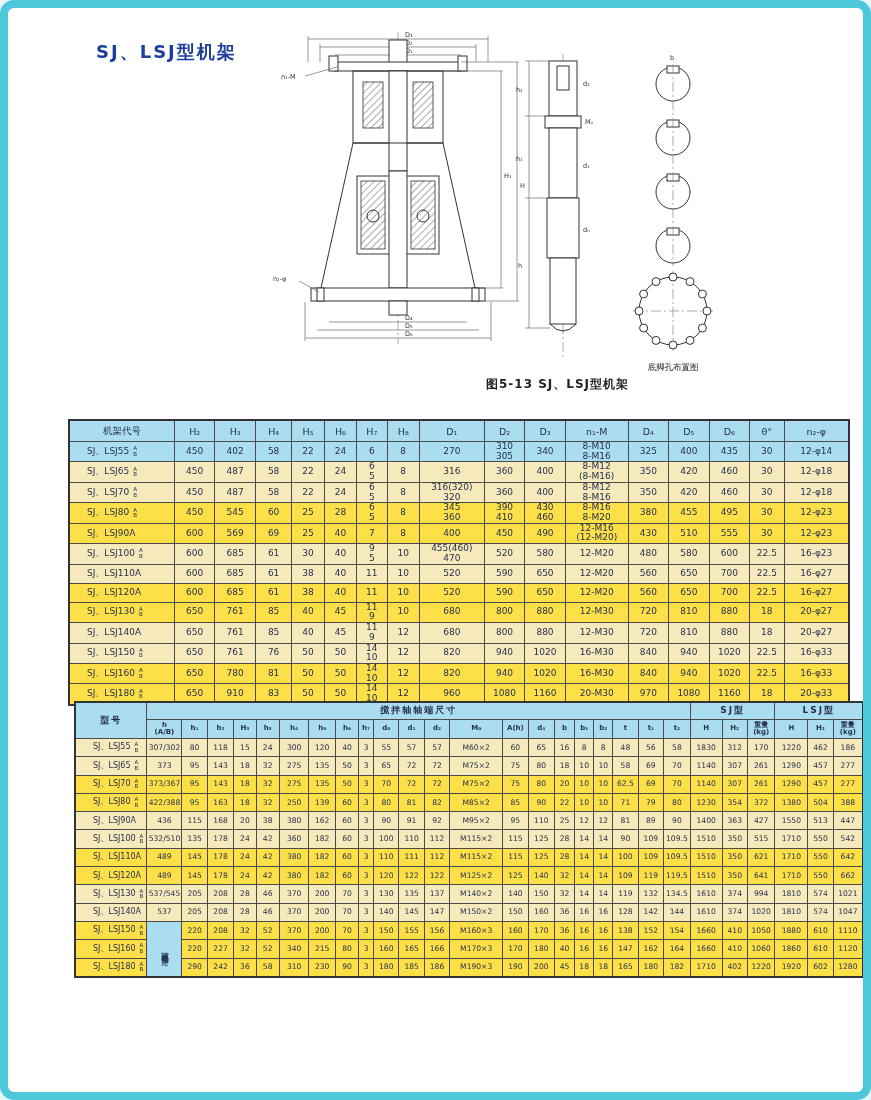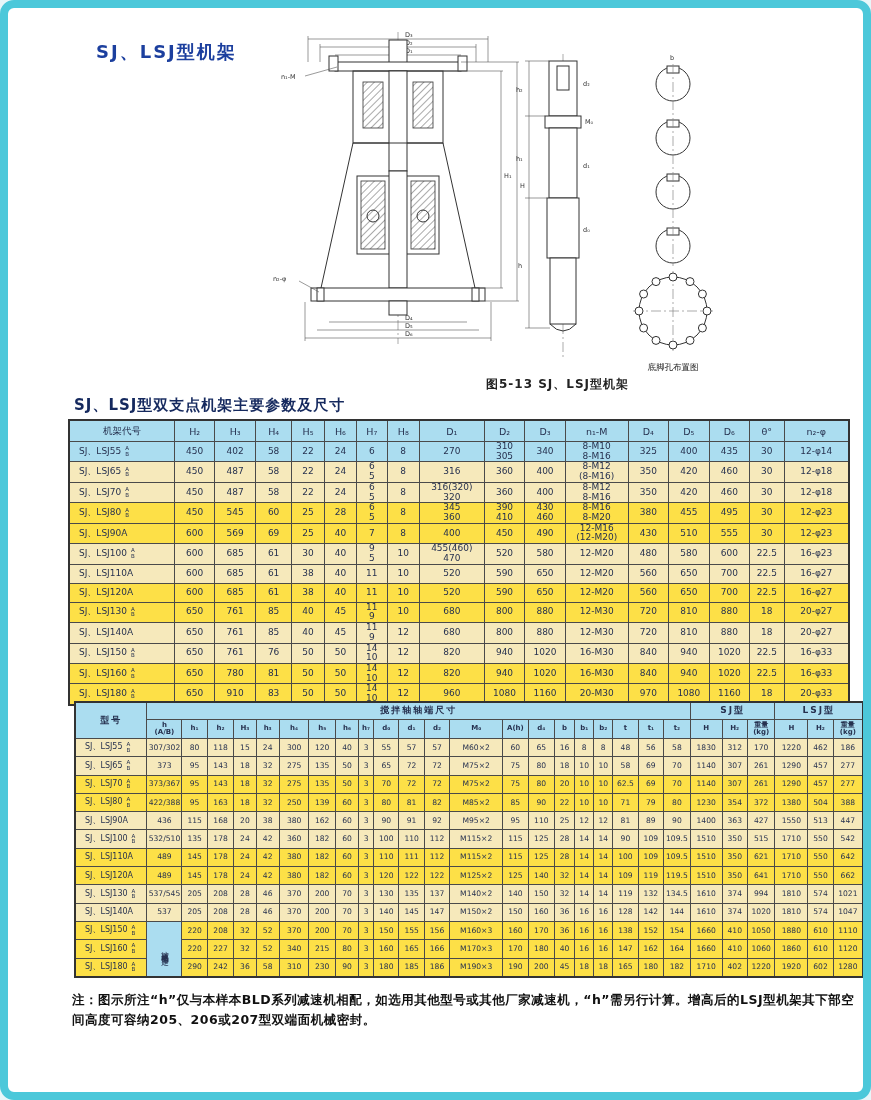--- a/index.html
+++ b/index.html
@@ -23,21 +23,21 @@
   #t1{width:782px;border:2px solid #333;}
   #t1 th{height:20px;font-size:9.5px;font-weight:normal;margin-top:23px;}
   #t1 td{height:18px;font-size:9px;line-height:1.08;}
   #t1 td.model{text-align:left;}
   #t2{width:790px;border:2px solid #333;}
   #t2 th{font-size:8px;font-weight:bold;line-height:1.05;}
   #t2 .gh{height:16px;font-size:9px;letter-spacing:2px;}
   #t2 .sh th{height:18px;font-size:7px;}
   #t2 td{height:17.3px;font-size:7.6px;line-height:1.05;}
   #t2 td.model{text-align:left;font-size:8px;}
-  .model-in{display:flex;align-items:center;gap:4px;padding-left:9px;}
+  .model-in{display:flex;align-items:center;gap:4px;padding-left:17px;}
   .model-name{white-space:nowrap;}
   .ab{display:inline-block;font-size:5.5px;line-height:1;white-space:pre-line;}
   .hdr,.blue{background:#abddf0;}
   .cream{background:#f6e9bb;}
   .pink{background:#fde047;}
   .vcell{writing-mode:vertical-rl;font-size:6.5px;letter-spacing:1px;line-height:1.3;padding:2px 1px;}
   .note{position:absolute;left:64px;top:982px;width:790px;font-size:12.5px;font-weight:600;color:#111;
         line-height:1.6;letter-spacing:.5px;}
   .fcol{font-size:9.5px;}
 </style>
@@ -173,21 +173,20 @@
       <circle class="olw" cx="403" cy="255.6" r="4"></circle>
         <circle class="olw" cx="420" cy="251" r="4"></circle>
       <circle class="olw" cx="437" cy="255.6" r="4"></circle>
         <circle class="olw" cx="449.4" cy="268" r="4"></circle>
       <text class="cap" x="420" y="344" text-anchor="middle">底脚孔布置图</text>
     </g>
   </svg>
 
   <div class="fig-caption">图5-13  SJ、LSJ型机架</div>
 
-  <div class="section-title">SJ、LSJ型双支点机架主要参数及尺寸</div>
 
   <div id="t1-wrap">
     <table id="t1">
       <colgroup>
         <col style="width:104px">
           <col style="width:40px">
           <col style="width:40px">
           <col style="width:36px">
         <col style="width:32px">
           <col style="width:32px">
@@ -972,15 +971,14 @@
             <td>402</td>
             <td>1220</td>
             <td>1920</td>
             <td>602</td>
             <td>1280</td>
           </tr>
         </tbody>
     </table>
   </div>
 
-  <div class="note">注：图示所注“h”仅与本样本BLD系列减速机相配，如选用其他型号或其他厂家减速机，“h”需另行计算。增高后的LSJ型机架其下部空间高度可容纳205、206或207型双端面机械密封。</div>
 
 </div>
 
 </body></html>

